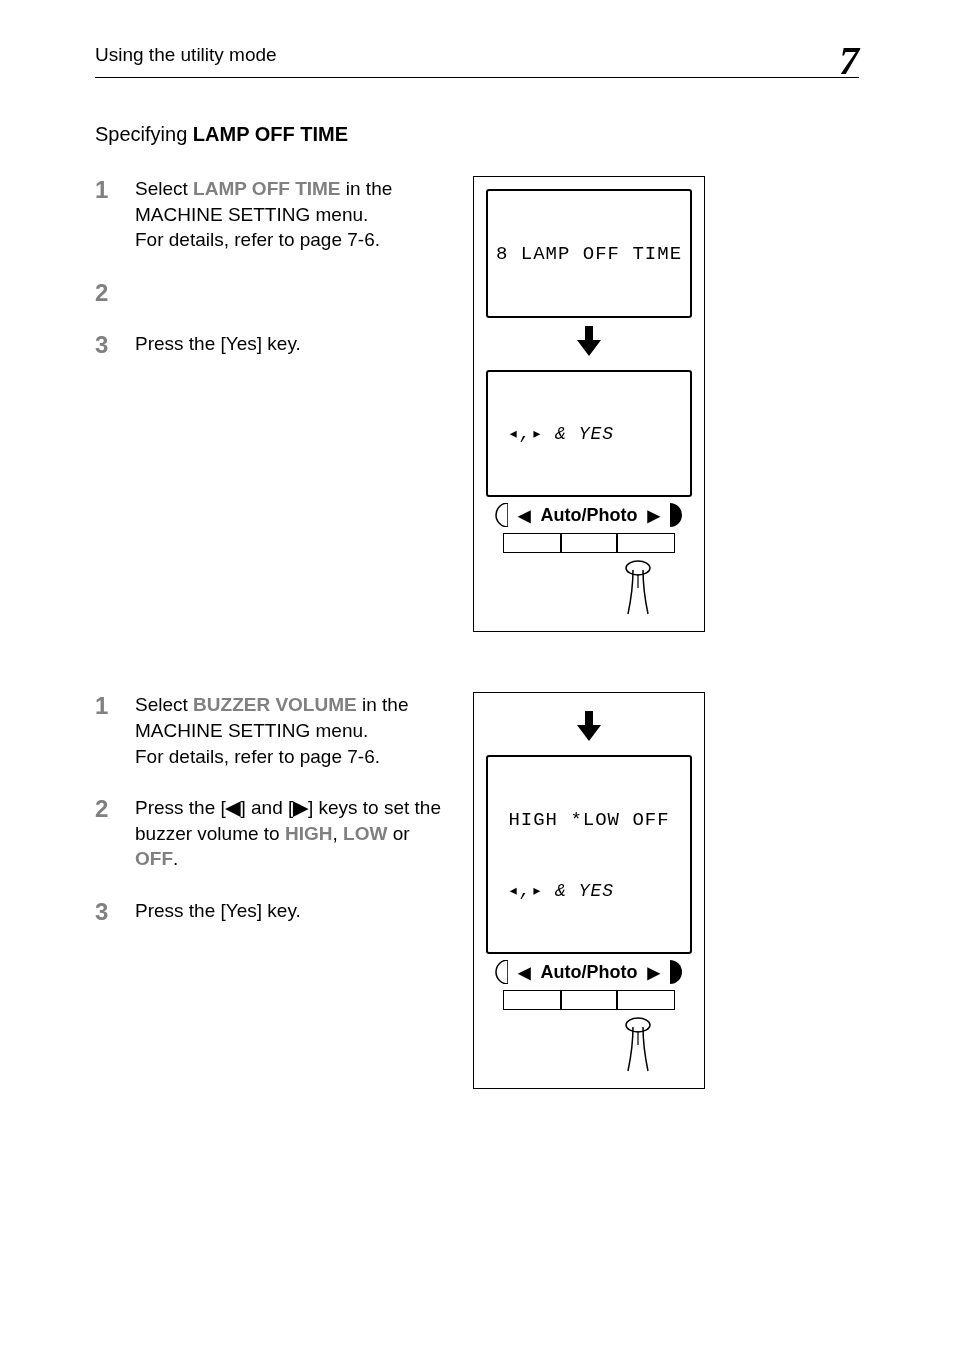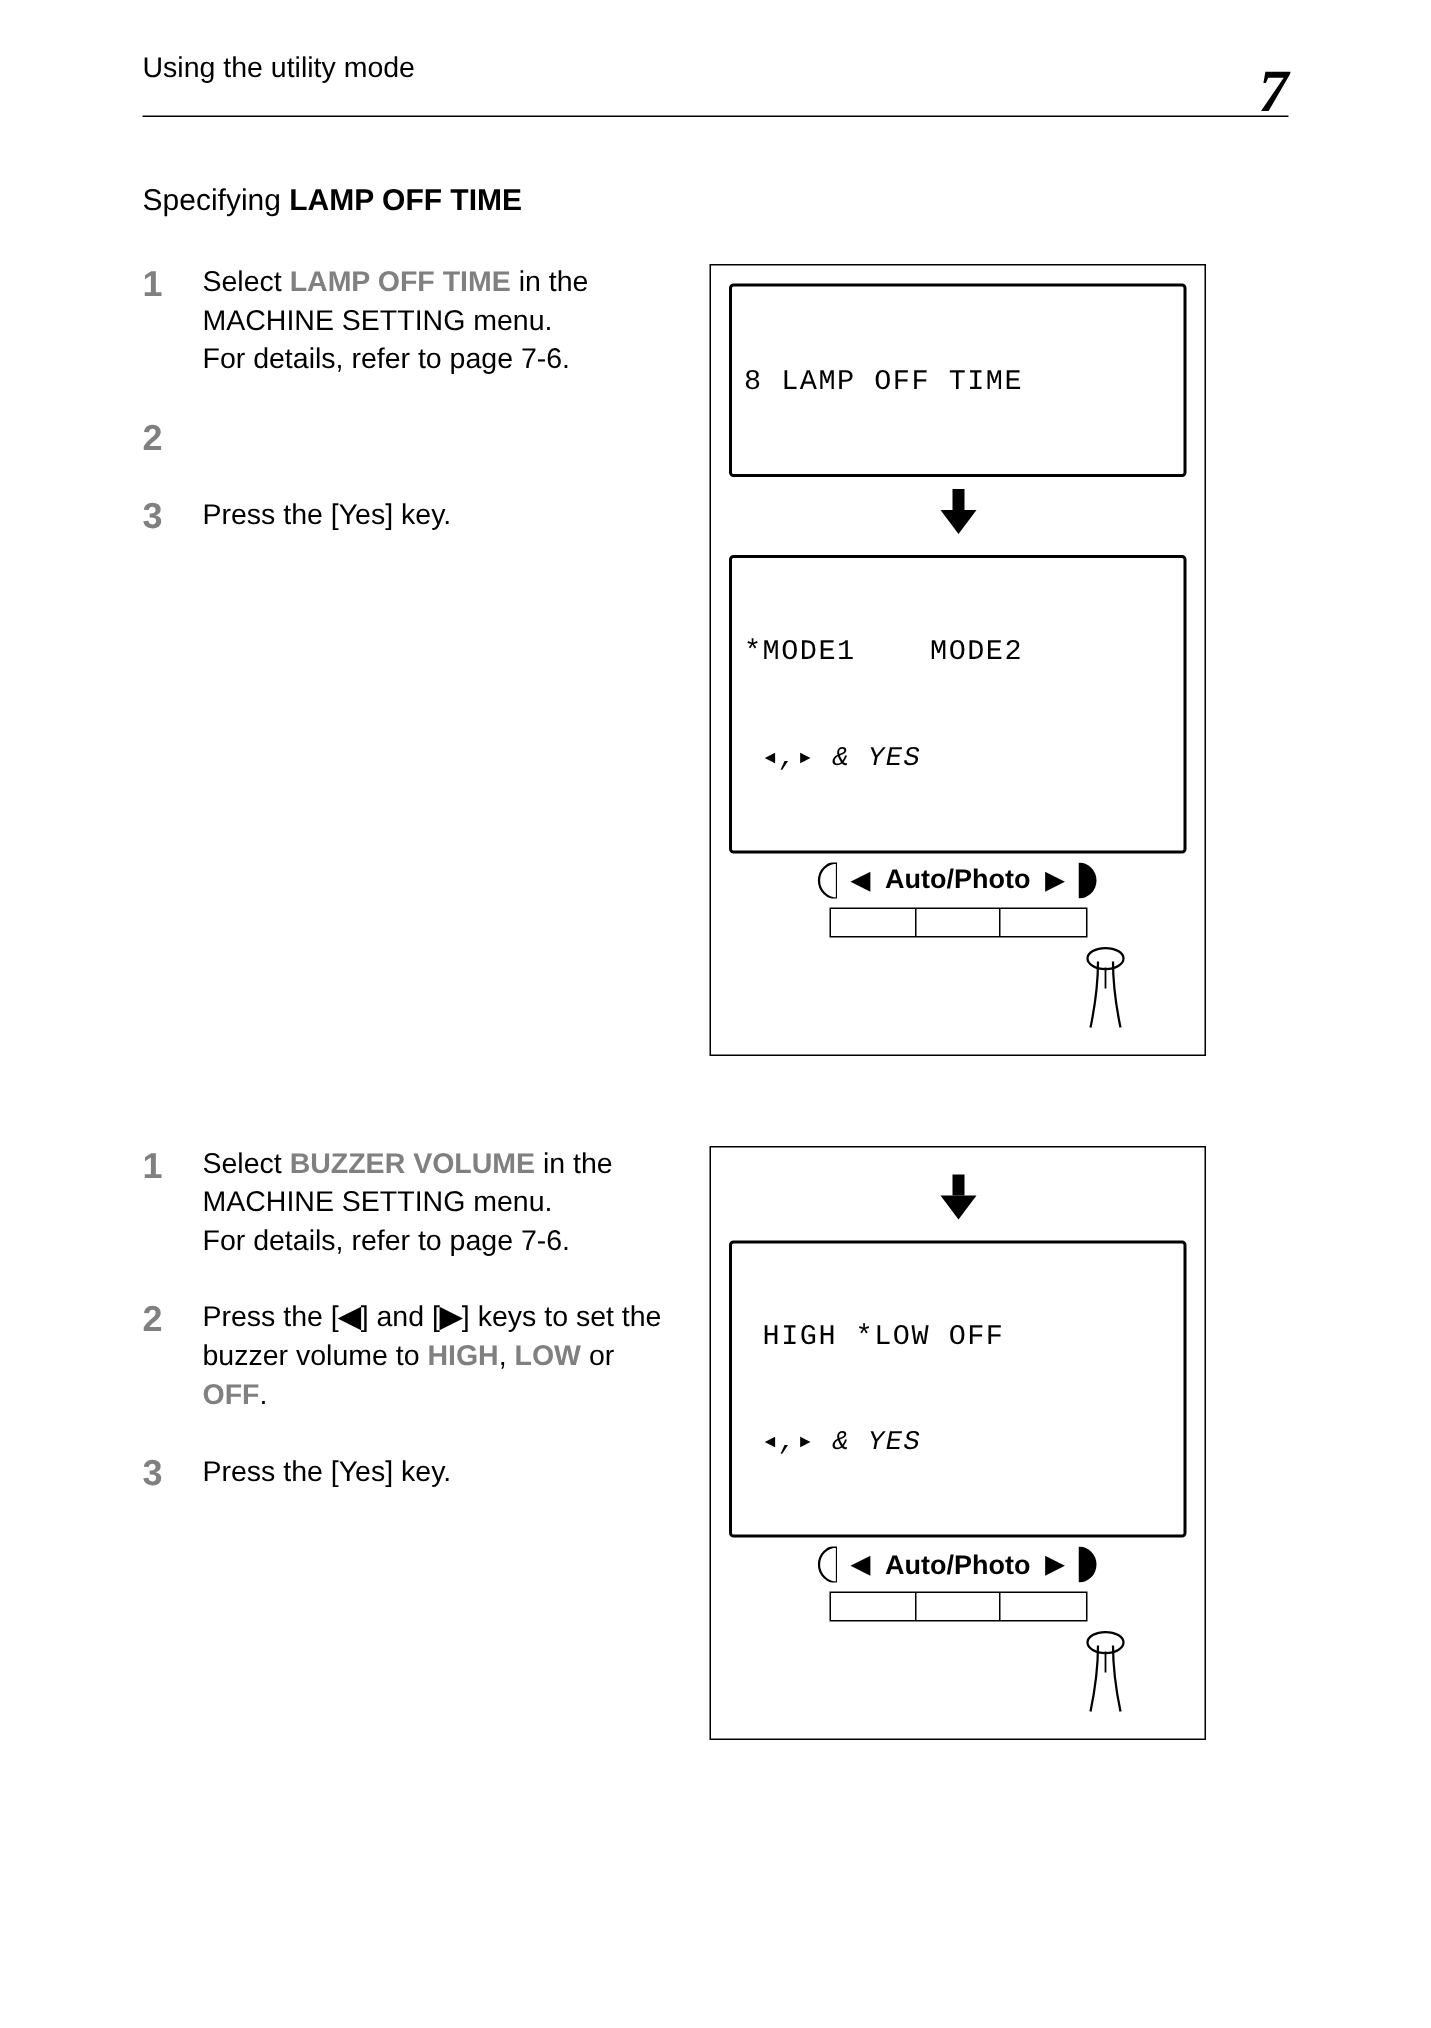--- a/index.html
+++ b/index.html
@@ -11,21 +11,21 @@
     width: 954px;
   }
   .page {
     box-sizing: border-box;
     width: 954px;
     padding: 35px 95px 30px 95px;
   }
   .running-head {
     display: flex;
     justify-content: space-between;
-    align-items: flex-start;
+    align-items: center;
     border-bottom: 1px solid #000;
     padding-bottom: 2px;
     margin-bottom: 45px;
   }
   .running-head .title {
     font-size: 19px;
   }
   .running-head .chap {
     font-family: "Times New Roman", Times, serif;
     font-weight: bold;
@@ -83,21 +83,21 @@
   }
   .step .body {
     flex: 1;
   }
   .step .b { font-weight: bold; }
   .step .grey { font-weight: bold; color: #808080; }
 
   
   .figure {
     border: 1px solid #000;
-    width: 331px;
+    width: 232px;
     box-sizing: border-box;
     padding: 12px 12px 8px 12px;
     font-family: "Courier New", monospace;
     font-size: 19px;
     position: relative;
   }
   .lcd {
     border: 2px solid #000;
     border-radius: 3px;
     padding: 4px 8px 2px 8px;
@@ -187,21 +187,20 @@
         <div class="lcd">
           <div>8 LAMP OFF TIME</div>
         </div>
         <div class="down-arrow">
           <svg width="34" height="34" viewBox="0 0 34 34">
             <rect x="13" y="2" width="8" height="14" fill="#000"></rect>
             <polygon points="5,16 29,16 17,32" fill="#000"></polygon>
           </svg>
         </div>
         <div class="lcd">
-          <div>*MODE1    MODE2</div>
           <div class="row2"> ◂,▸ &amp; YES</div>
         </div>
         <div class="auto-photo-block">
           <div class="ap-row">
             <span class="half-left">
               <svg width="14" height="24" viewBox="0 0 14 24">
                   <path d="M14 0 A12 12 0 0 0 14 24 Z" fill="none" stroke="#000" stroke-width="1.5"></path>
                 </svg>
             </span>
             <span class="tri">◀</span>

